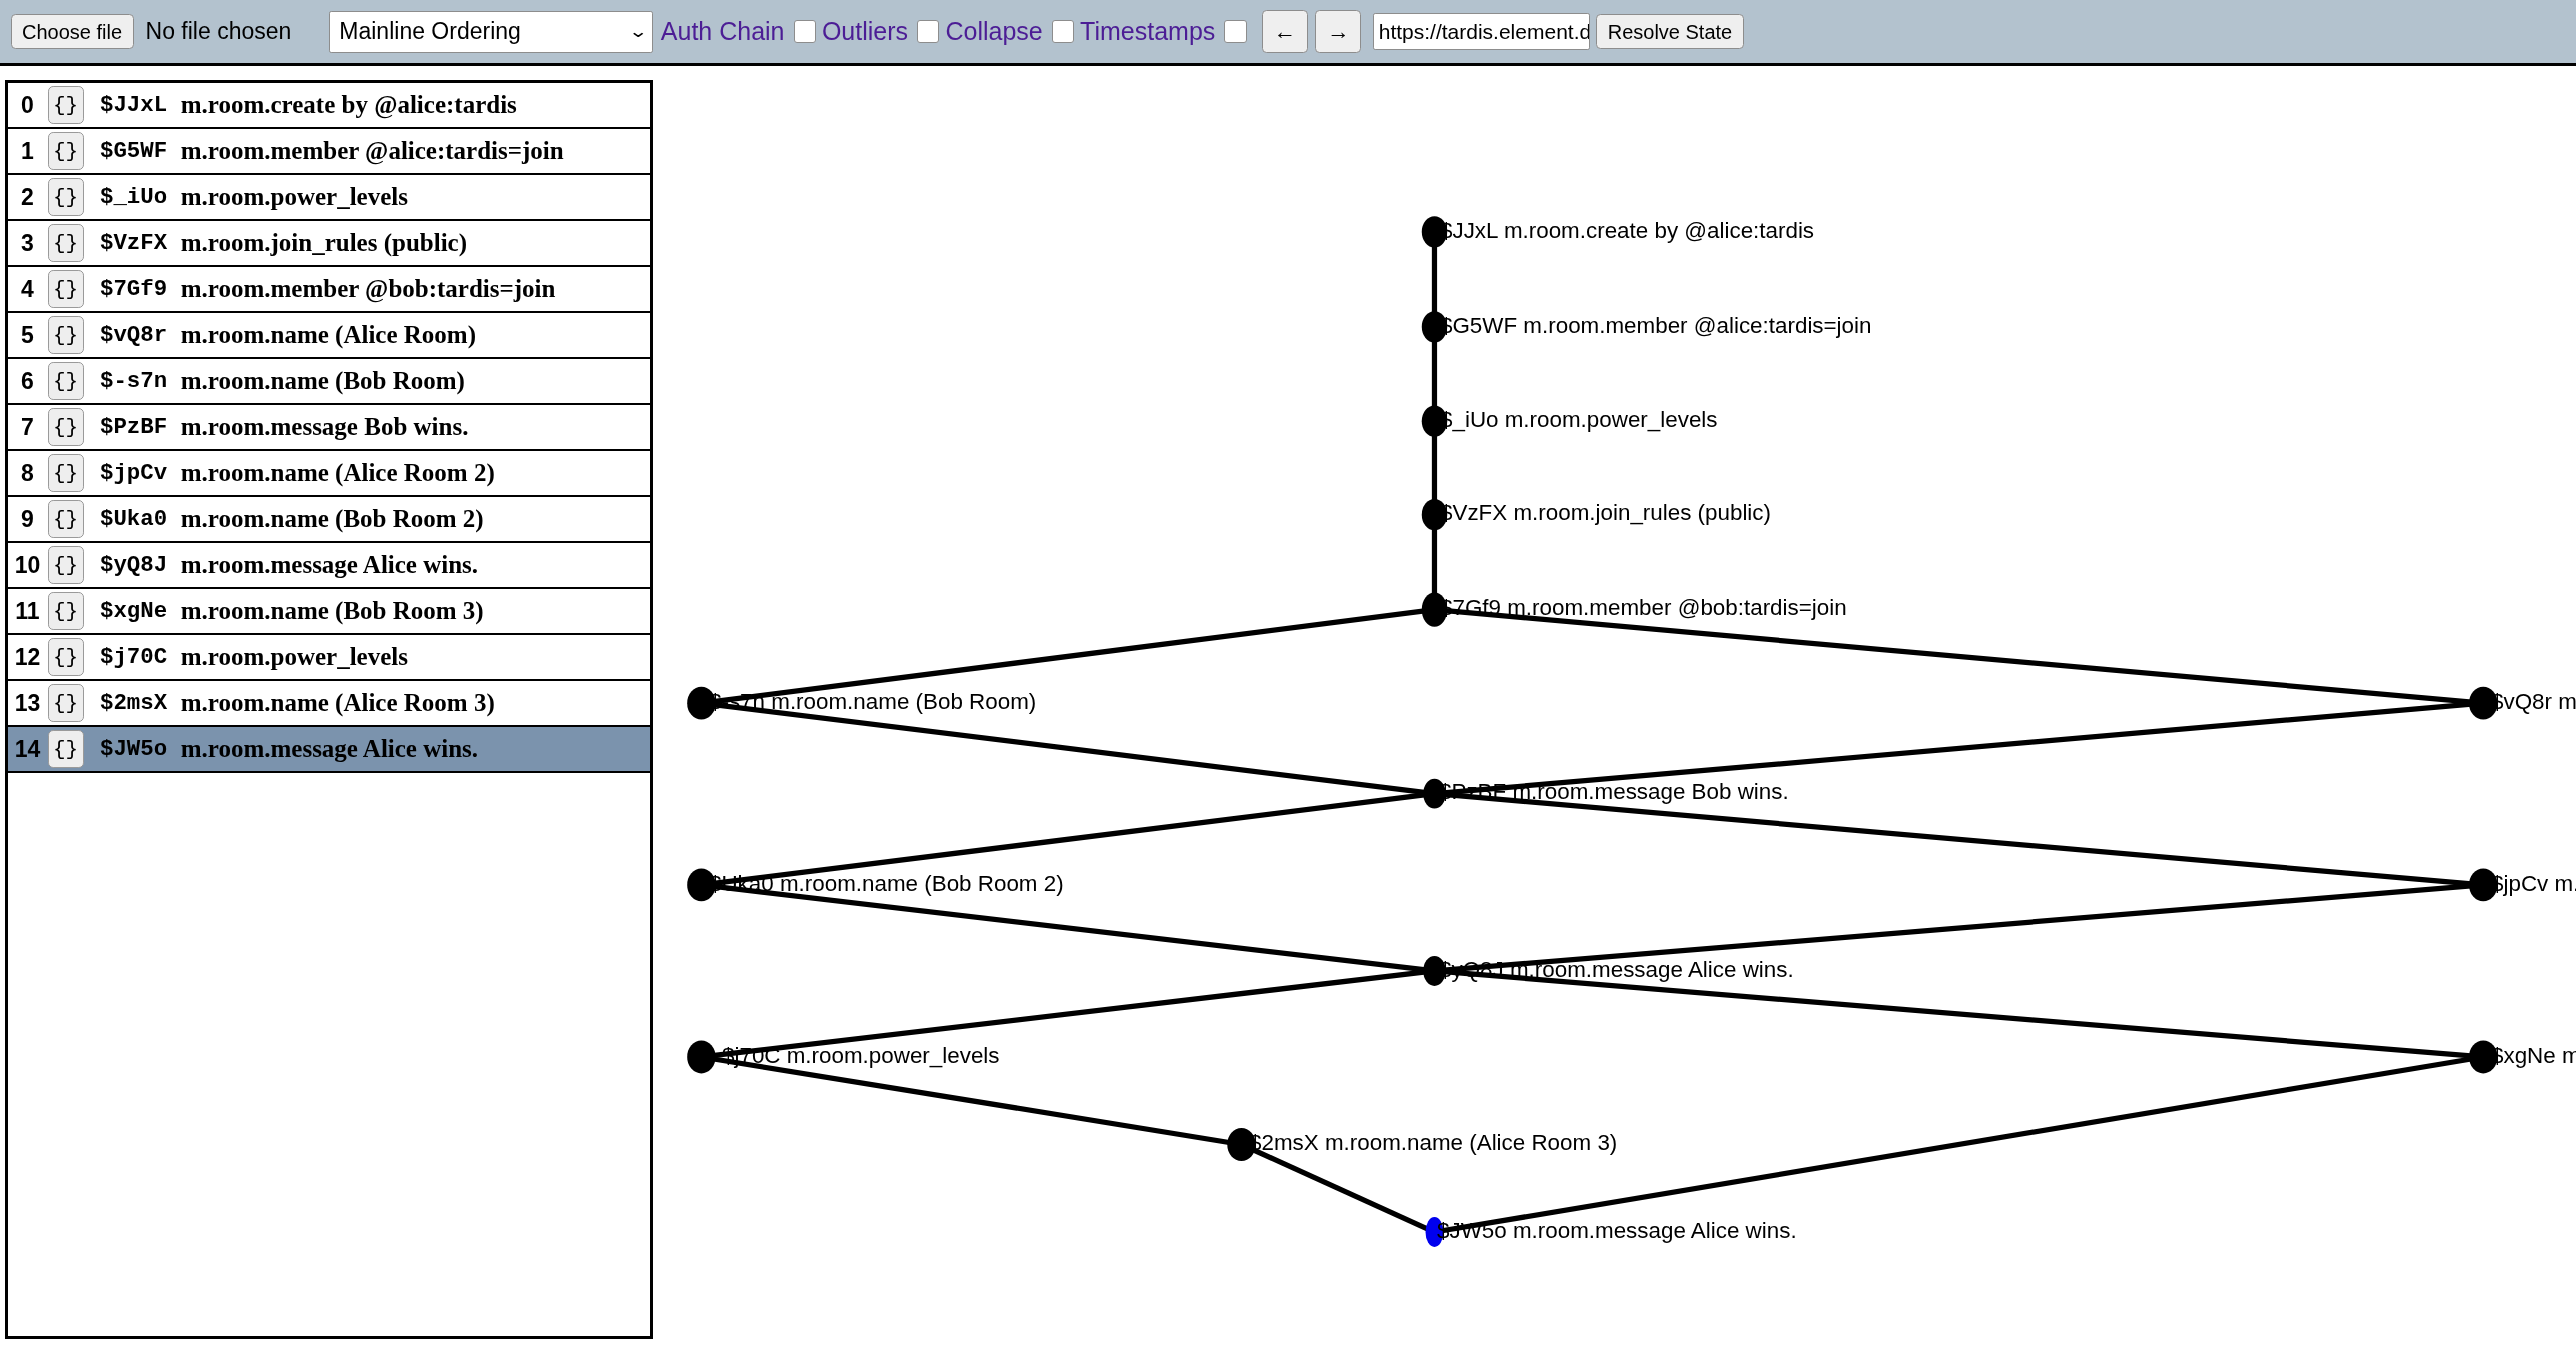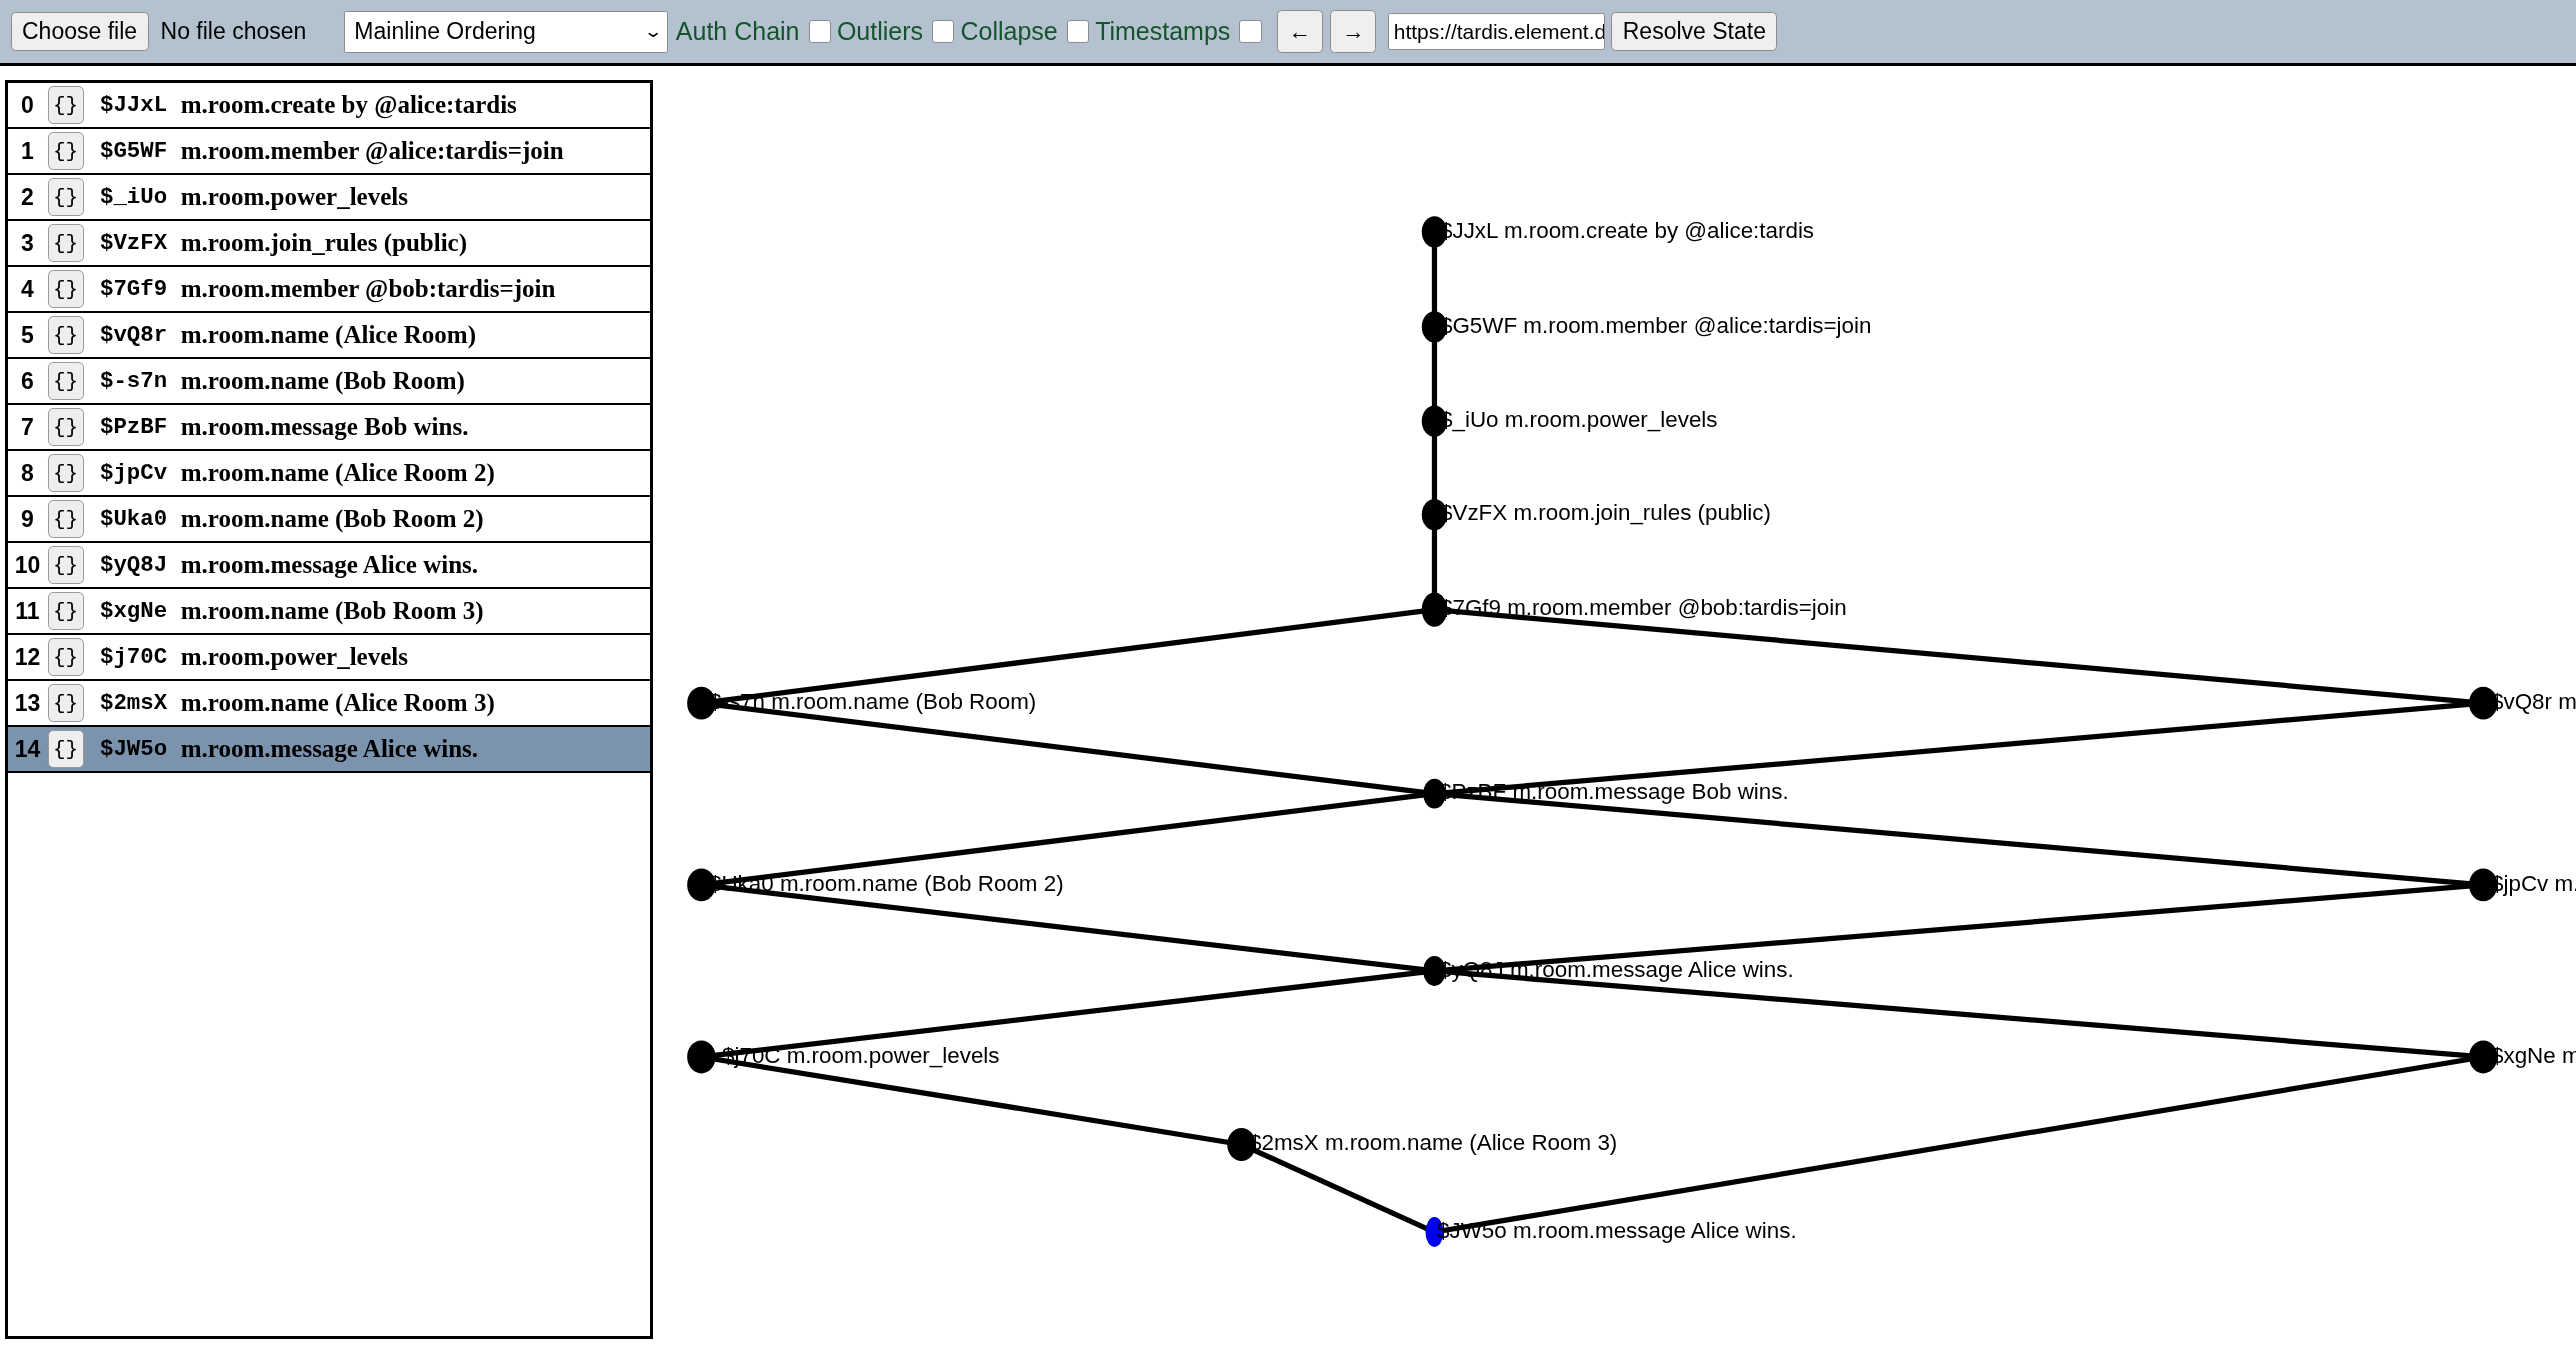--- a/index.html
+++ b/index.html
@@ -24,21 +24,21 @@
     display: flex;
     align-items: center;
     gap: 0px;
     padding-left: 10.5px;
   }
   .tb-btn {
     background: #efefef;
     border: 1.5px solid #8d8d8d;
     border-radius: 4.5px;
     font-family: "Liberation Sans", sans-serif;
-    font-size: 23px;
+    font-size: 20px;
     line-height: 1;
     padding: 6.7px 10.5px;
     color: #000;
     cursor: pointer;
     white-space: nowrap;
   }
   .tb-filelabel {
     font-size: 23px;
     color: #000000;
     margin-left: 12px;
@@ -63,21 +63,21 @@
     margin-right: 3px;
     cursor: pointer;
   }
   .tb-select .caret {
     font-size: 17px;
     color: #000;
     transform: scaleX(1.4);
   }
   .tb-label {
     font-size: 25px;
-    color: #14532d;
+    color: #4c1d95;
     white-space: nowrap;
     margin-left: 4.5px;
   }
   .tb-check {
     width: 22.4px; height: 22.4px;
     background: #ffffff;
     border: 1.5px solid #8d8d8d;
     border-radius: 3px;
     margin-left: 9px;
     margin-right: 1.5px;

